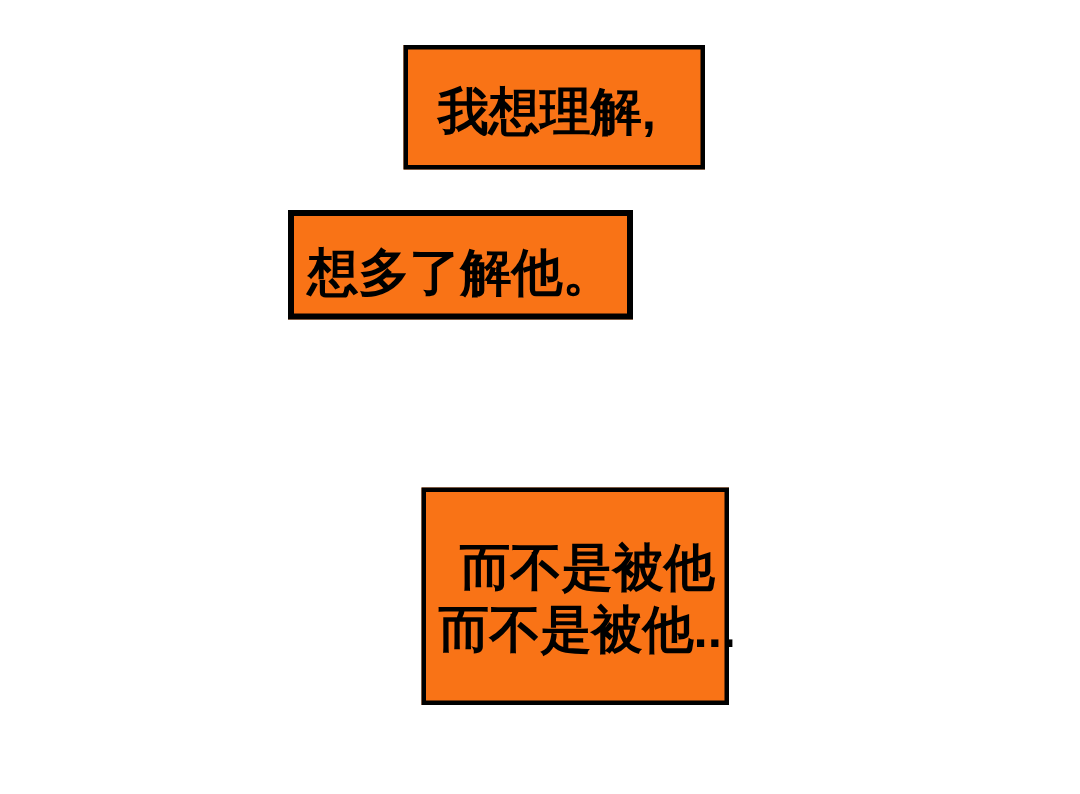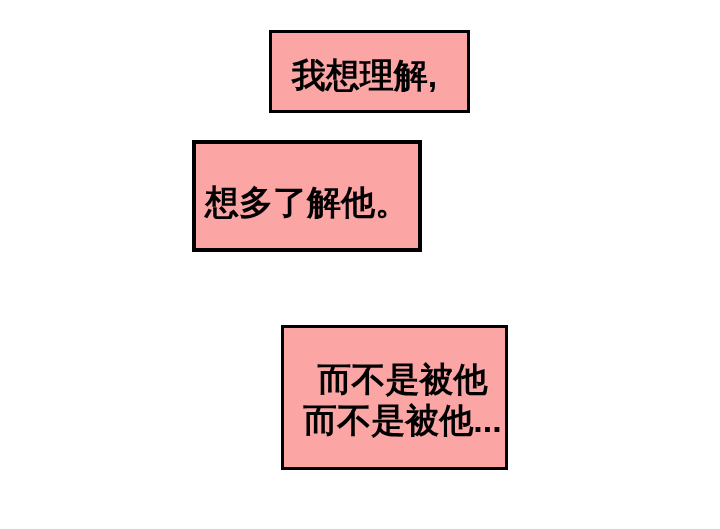--- a/index.html
+++ b/index.html
@@ -15,21 +15,21 @@
   .comic-page {
     position: relative;
     width: 720px;
     height: 529px;
     background: #ffffff;
     overflow: hidden;
   }
   .caption-box {
     position: absolute;
     box-sizing: border-box;
-    background: #fca5a5;
+    background: #f97316;
     border: 3px solid #000000;
     display: flex;
     align-items: center;
     justify-content: center;
     color: #000000;
     font-weight: 700;
     font-size: 34px;
     line-height: 1.18;
     text-align: center;
     white-space: nowrap;
@@ -39,28 +39,28 @@
     top: 30px;
     width: 201px;
     height: 83px;
     padding-top: 8px;
     padding-right: 10px;
   }
   .caption-box-2 {
     left: 192px;
     top: 140px;
     width: 230px;
-    height: 112px;
+    height: 73px;
     border-width: 4px;
     padding-top: 12px;
   }
   .caption-box-3 {
     left: 281px;
     top: 325px;
-    width: 227px;
+    width: 205px;
     height: 145px;
     flex-direction: column;
     padding-left: 16px;
     padding-top: 4px;
   }
   .caption-line {
     display: block;
   }
 </style>
 </head>

